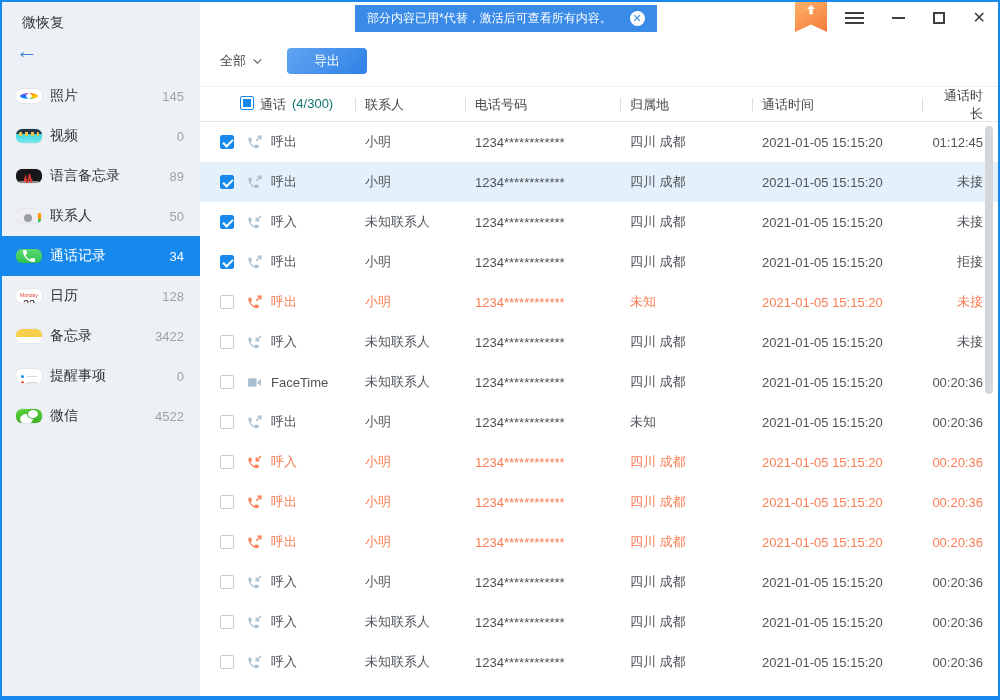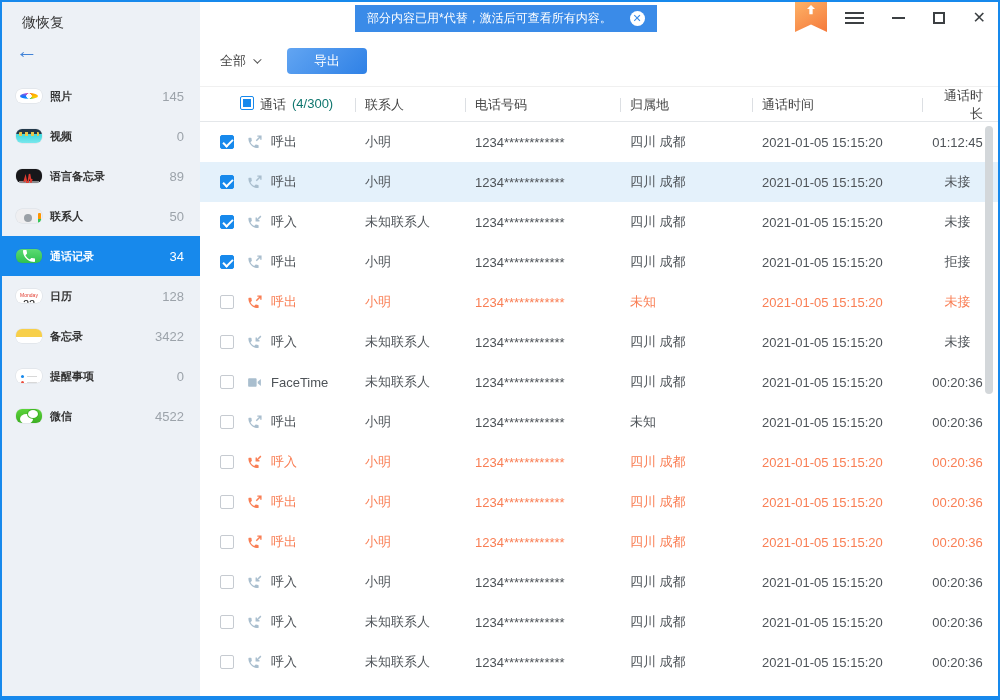--- a/index.html
+++ b/index.html
@@ -7,21 +7,21 @@
   .window{ width:1000px; height:700px; background:#fff; border:2px solid #1789EC; border-bottom-width:4px;
            display:flex; position:relative; overflow:hidden; }
 
   
   .sidebar{ width:198px; background:#EDF1F6; flex:none; display:flex; flex-direction:column; }
   .app-title{ padding:12px 0 0 20px; font-size:14px; color:#333; height:32px; }
   .back-btn{ margin:4px 0 6px 14px; width:30px; height:28px; color:#4183D7; font-size:22px; line-height:26px;
              cursor:pointer; }
   .nav{ margin-top:4px; }
   .nav-item{ height:40px; display:flex; align-items:center; padding:0 16px 0 14px; cursor:pointer; }
-  .nav-item .lbl{ font-size:11px; color:#333; margin-left:8px;font-weight:bold; }
+  .nav-item .lbl{ font-size:14px; color:#333; margin-left:8px; }
   .nav-item .cnt{ margin-left:auto; font-size:13px; color:#9CA3AA; }
   .nav-item.active{ background:#1789EC; }
   .nav-item.active .lbl, .nav-item.active .cnt{ color:#fff; }
 
   .ic{ width:26px; height:14px; border-radius:6px; position:relative; flex:none; overflow:hidden;
        box-shadow:0 0 0 0.5px rgba(0,0,0,.08); background:#fff; }
   
   .ic-photos::after{ content:''; position:absolute; inset:4px; border-radius:50%;
      background: radial-gradient(circle,#fff 0 2.5px,transparent 2.8px),
        conic-gradient(#FF3B30,#FF9500,#FFCC00,#34C759,#5AC8FA,#007AFF,#AF52DE,#FF3B30); }
@@ -104,21 +104,21 @@
   .thead .sel-count{ color:#0f766e; }
   .thead .hcell.last{ text-align:right; padding-right:15px; }
 
   .tbody{ flex:1; overflow:hidden; }
   .trow{ height:40px; display:grid; grid-template-columns:155px 110px 155px 132px 170px 1fr;
          align-items:center; font-size:13px; color:#4E5358; cursor:default; }
   .trow.hl{ background:#E4F1FB; }
   .trow.orange{ color:#F97E54; }
   .trow .cell{ padding-left:10px; white-space:nowrap; overflow:hidden; }
   .trow .cell.first{ display:flex; align-items:center; padding-left:20px; }
-  .trow .cell.last{ text-align:center; padding-right:15px; }
+  .trow .cell.last{ text-align:right; padding-right:15px; }
   .call-icon{ color:#A9BECE; width:17px; height:17px; margin:0 8px 0 12px; flex:none; }
   .trow.orange .call-icon{ color:#F97E54; }
 
   .cb{ width:14px; height:14px; border:1px solid #C6CBD1; border-radius:2px; background:#fff;
        position:relative; flex:none; cursor:pointer; }
   .cb.checked{ background:#1789EC; border-color:#1789EC; }
   .cb.checked::after{ content:''; position:absolute; left:4px; top:1px; width:4px; height:8px;
        border:solid #fff; border-width:0 2px 2px 0; transform:rotate(45deg); }
   .cb.indeterminate{ border-color:#1789EC; }
   .cb.indeterminate::after{ content:''; position:absolute; inset:2px; background:#1789EC; }

